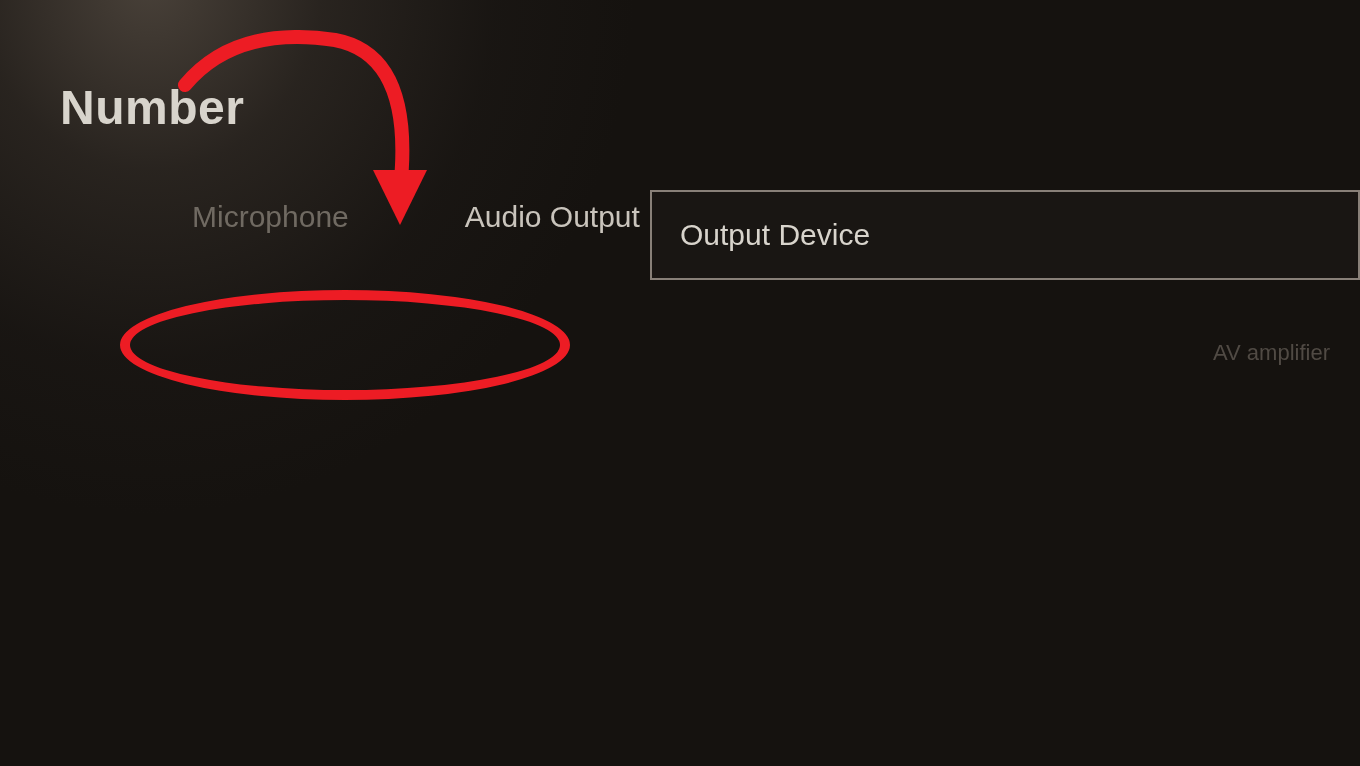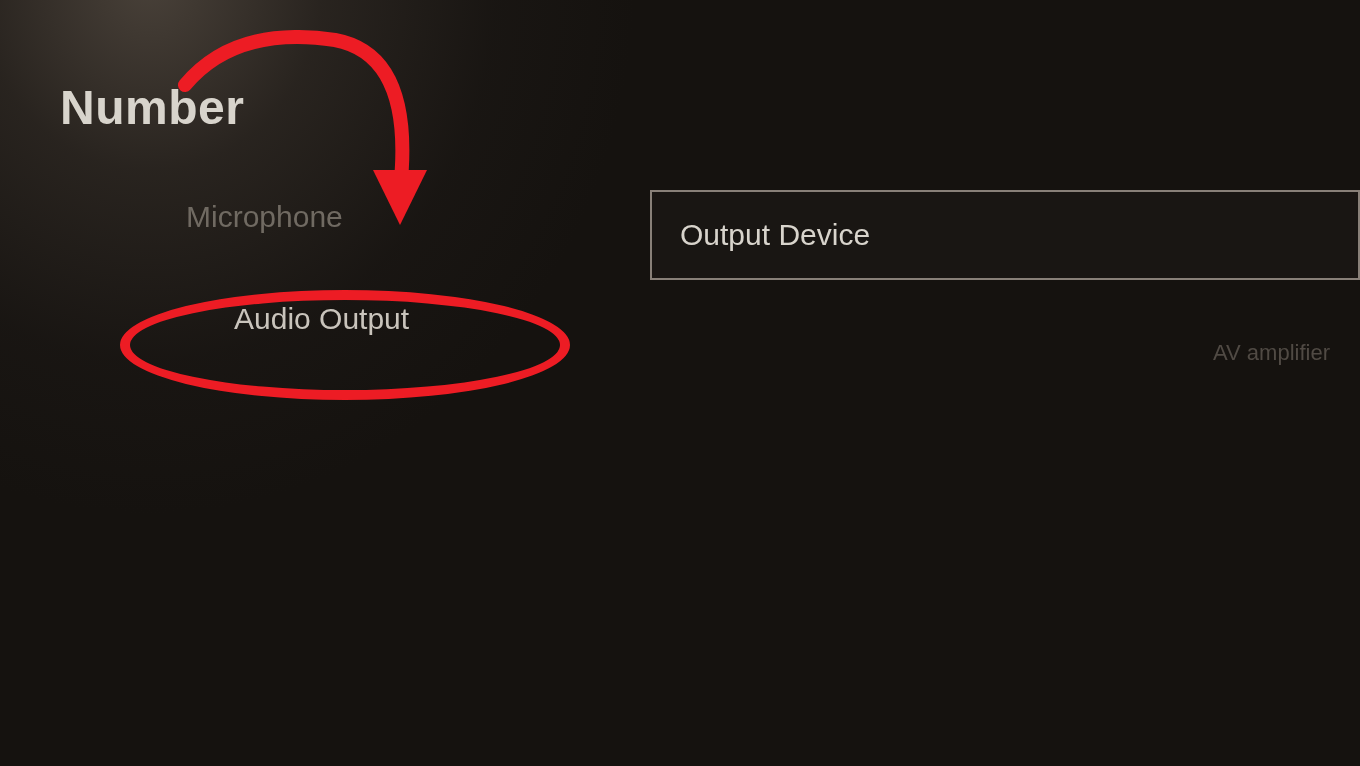--- a/index.html
+++ b/index.html
@@ -33,23 +33,23 @@
       top: 80px;
       left: 60px;
       font-size: 48px;
       color: #d8d4cc;
       letter-spacing: 0.5px;
     }
     
     .sidebar {
       position: absolute;
       top: 200px;
-      left: 186px;
+      left: 192px;
       display: flex;
-      flex-direction: column;
+      flex-direction: row;
       gap: 68px;
     }
     
     .sidebar-item {
       font-size: 30px;
       color: #706a62;
       cursor: pointer;
     }
     
     .sidebar-item.active {

